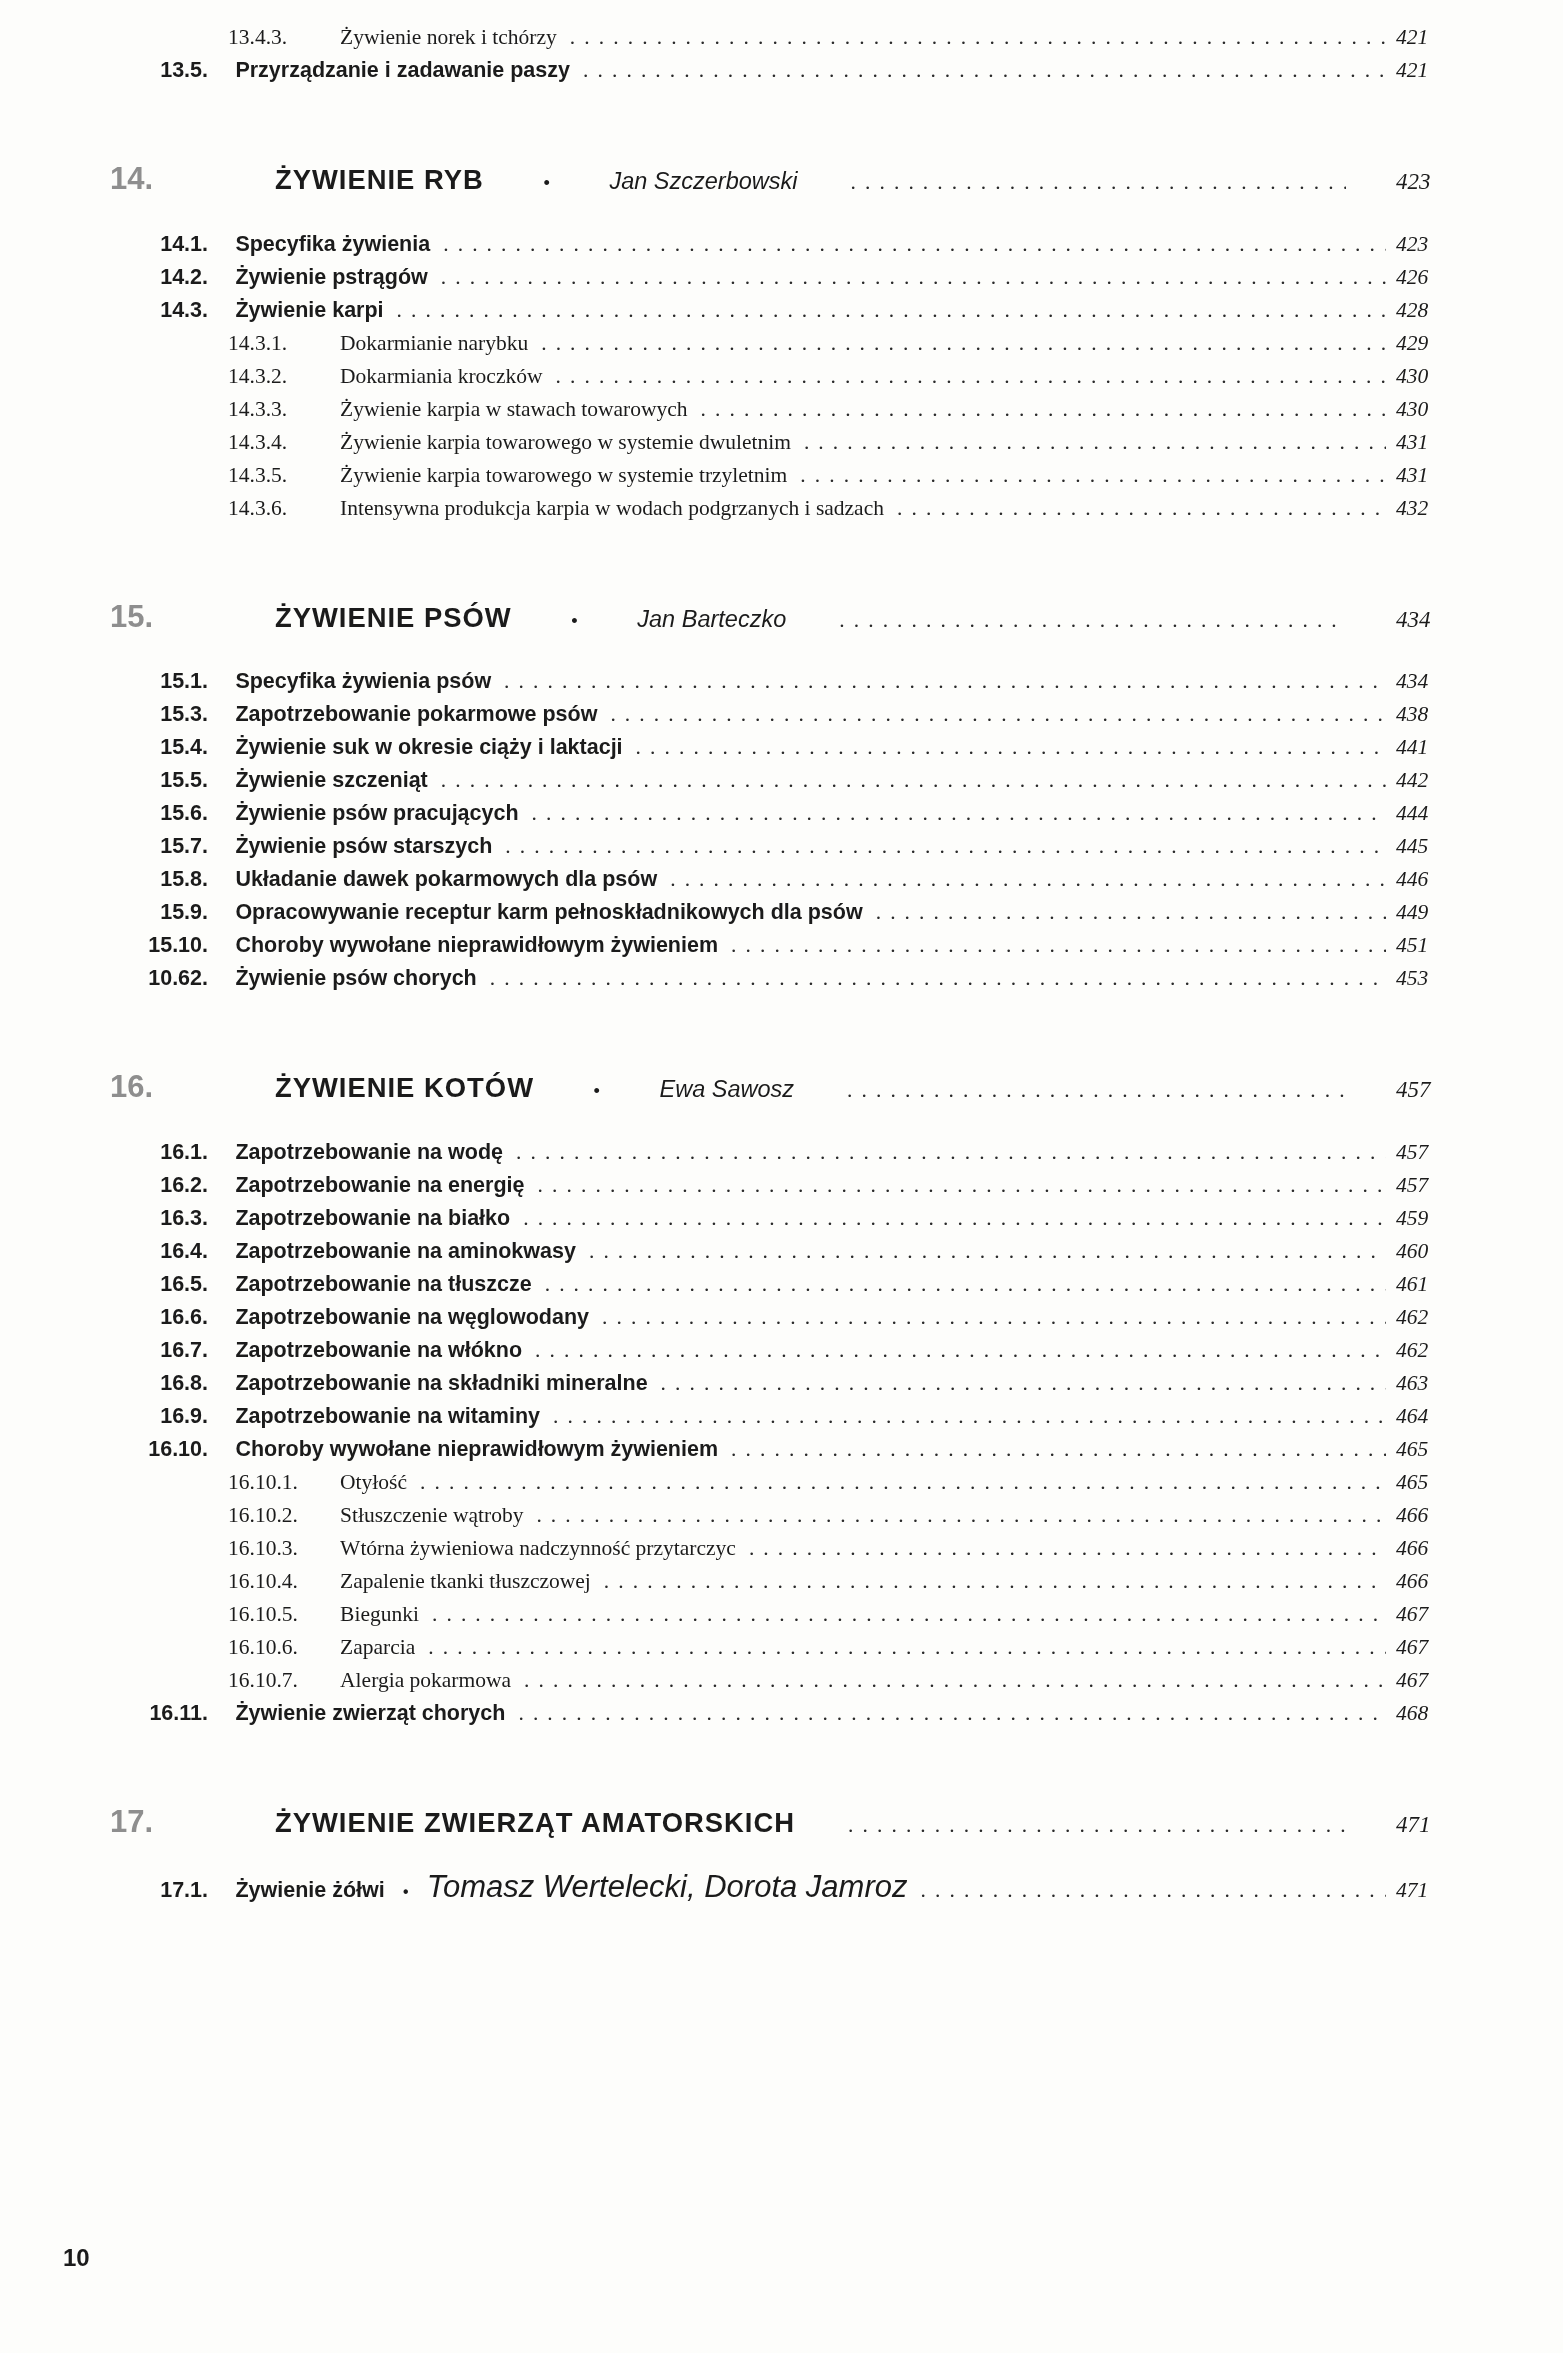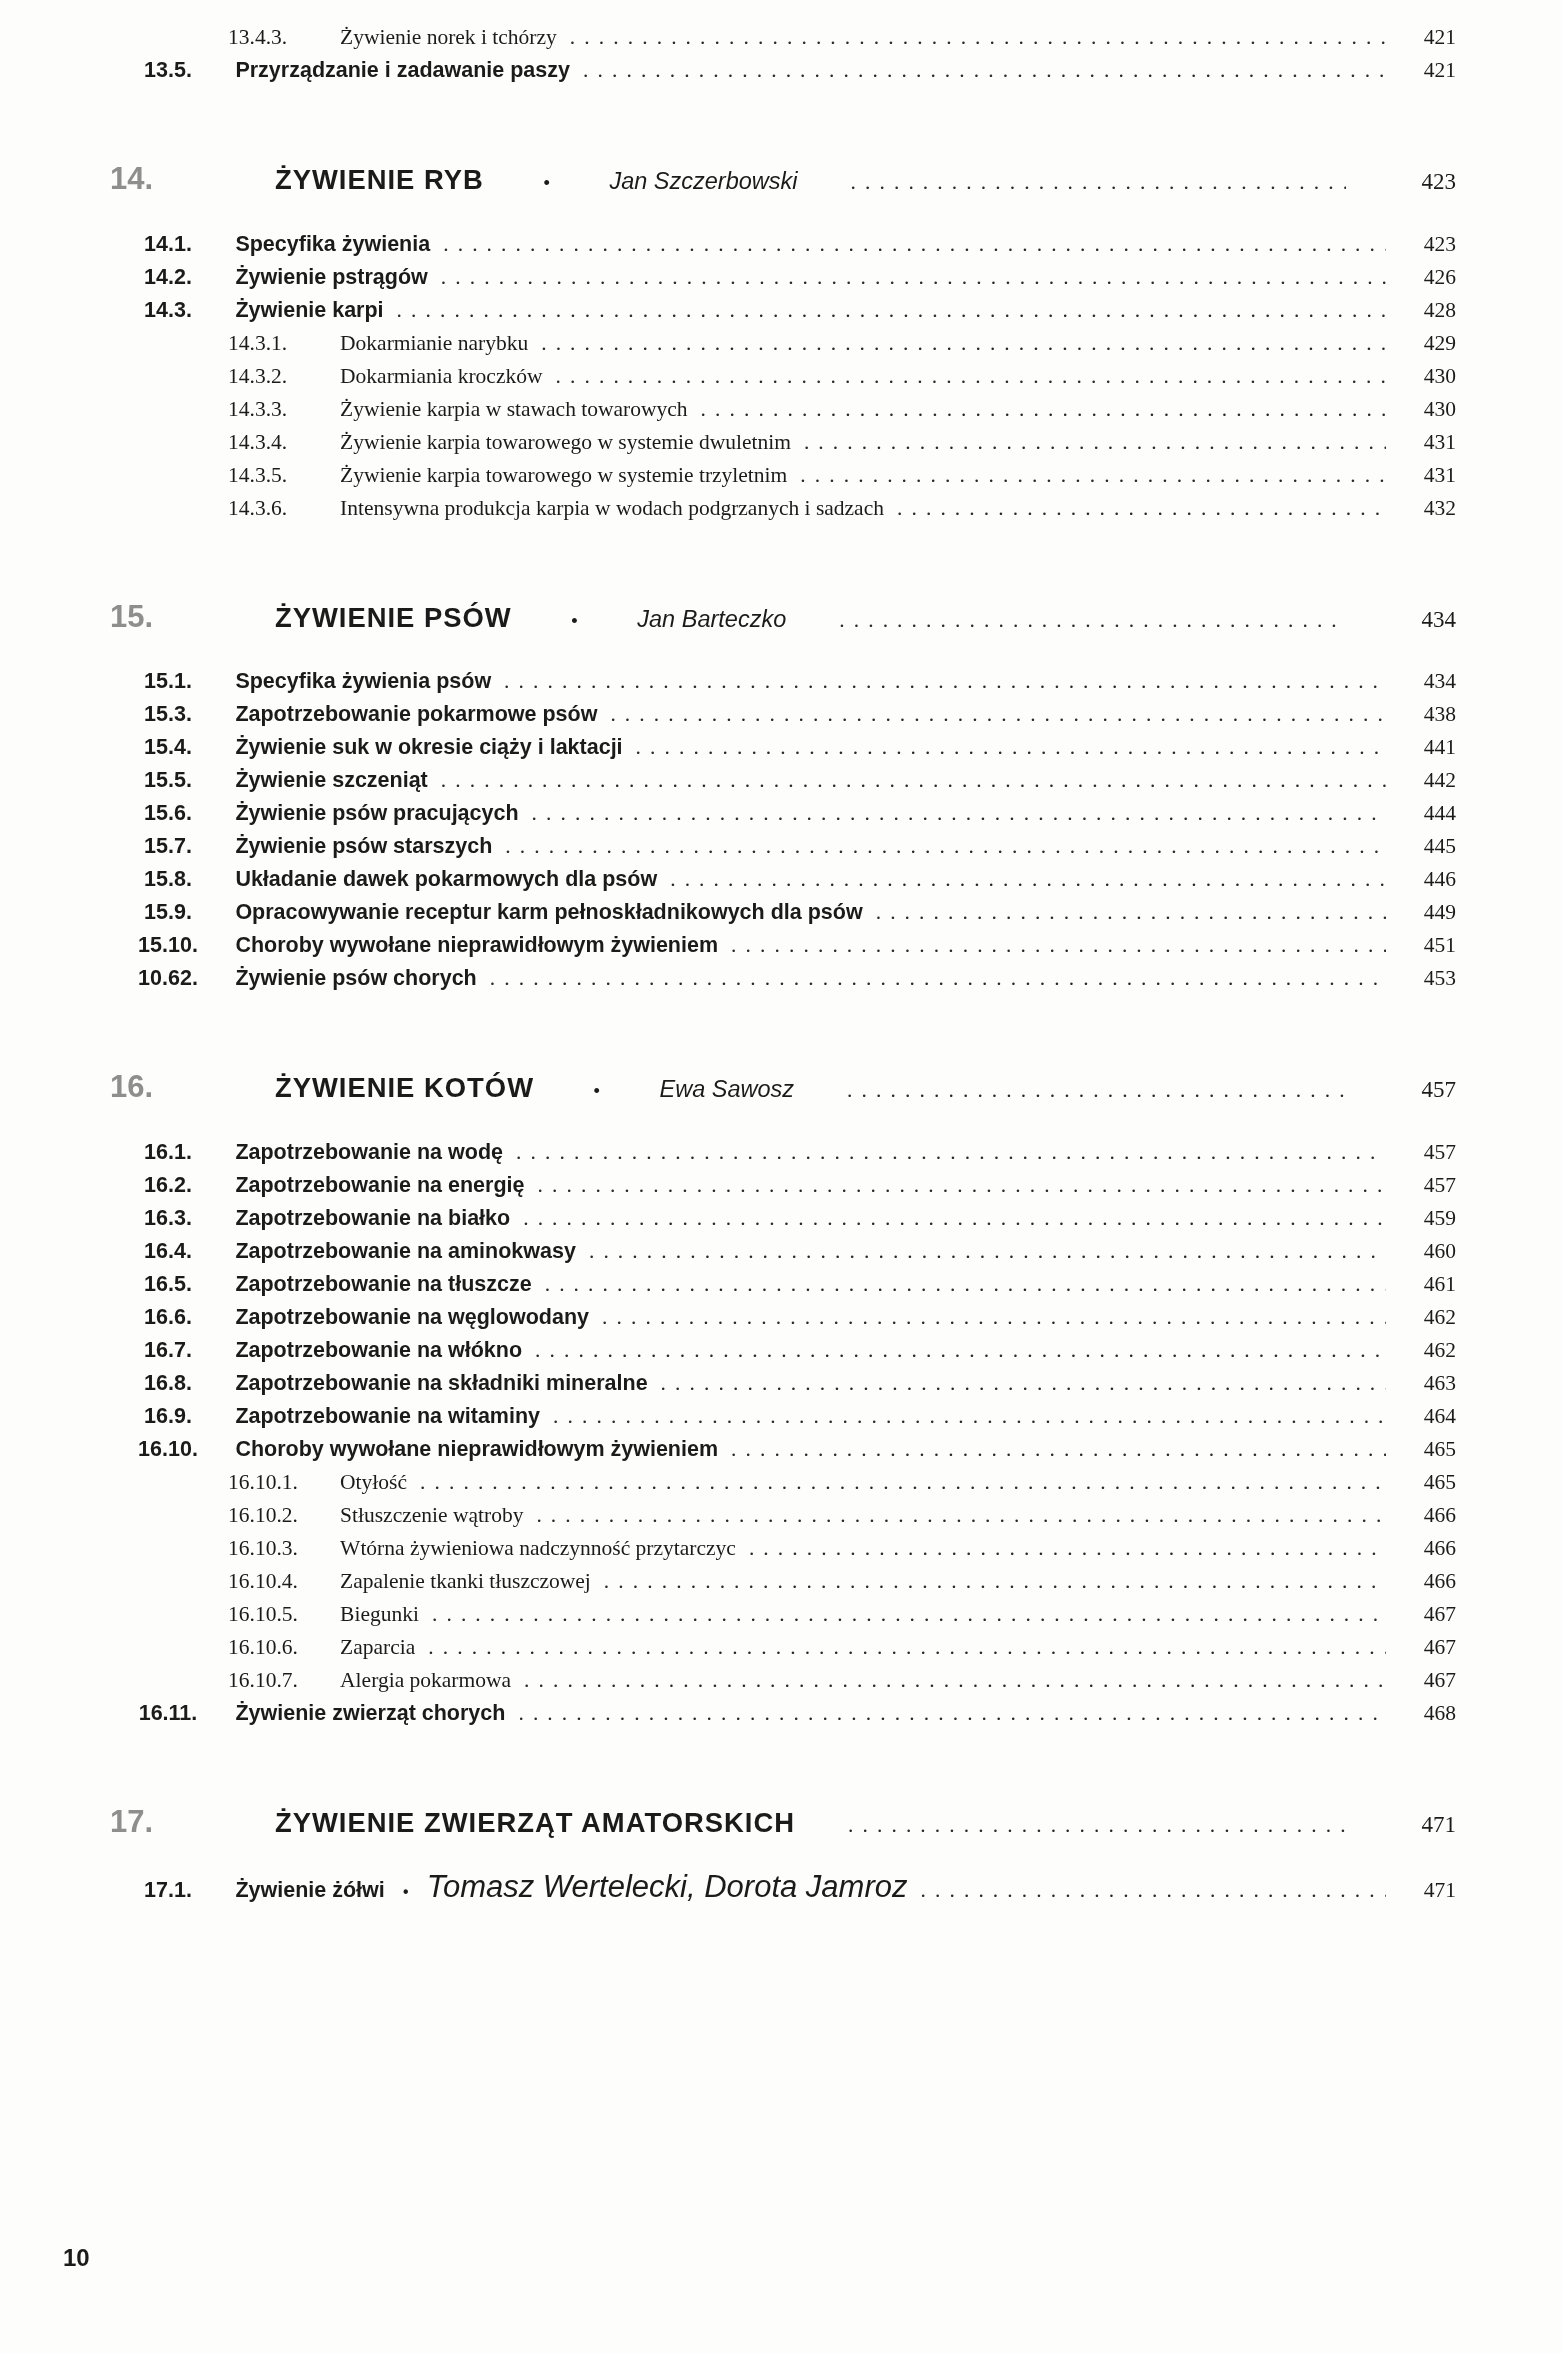--- a/index.html
+++ b/index.html
@@ -29,21 +29,21 @@
     align-items: baseline;
     line-height: 33px;
     font-size: 21.5px;
     white-space: nowrap;
   }
   .row .num   { white-space: nowrap; }
   .row .title { white-space: nowrap; }
 
   
   .row.sub1 { padding-left: 128px; font-weight: bold; }
-  .row.sub1 .num   { flex: 0 0 80px; text-align: center; }
+  .row.sub1 .num   { flex: 0 0 80px; text-align: right; }
   .row.sub1 .title { margin-left: 27.4px; }
 
   
   .row.sub2 {
     padding-left: 228px;
     font-family: "Liberation Serif", serif;
     font-weight: normal;
   }
   .row.sub2 .num   { flex: 0 0 103px; text-align: left; }
   .row.sub2 .title { margin-left: 9.1px; }
@@ -94,24 +94,24 @@
   .leader::after {
     content: "..................................................................................................................";
     letter-spacing: 9.1px;
     font-size: 21.5px;
     color: #2a2a2a;
   }
 
   
   .pagenum {
     flex: 0 0 60px;
-    text-align: right;
     font-family: "Liberation Serif", serif;
     font-weight: normal;
     font-size: 21.5px;
+    font-style: italic;
   }
   .chapter-row .pagenum { font-size: 23px; }
 
   
   .footer-num {
     position: absolute;
     left: 55px;
     top: 2244px;
     font-size: 24px;
     font-weight: bold;

